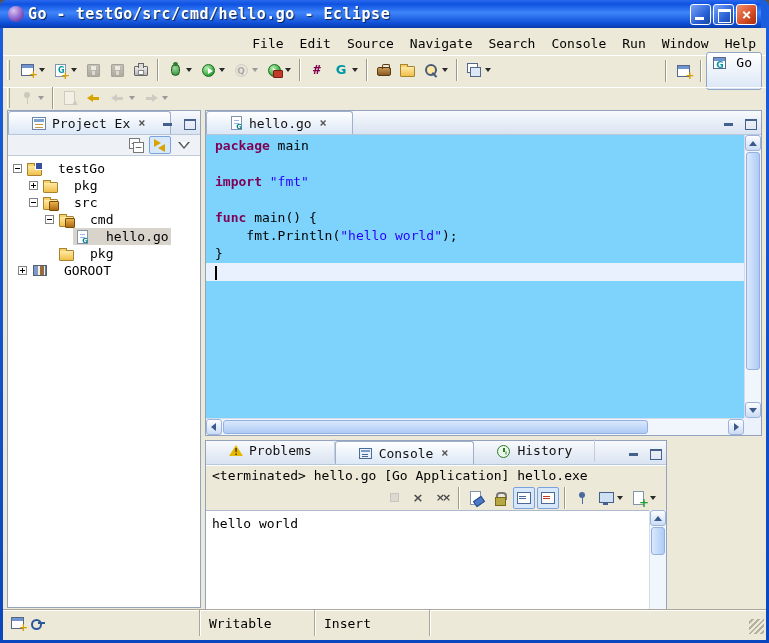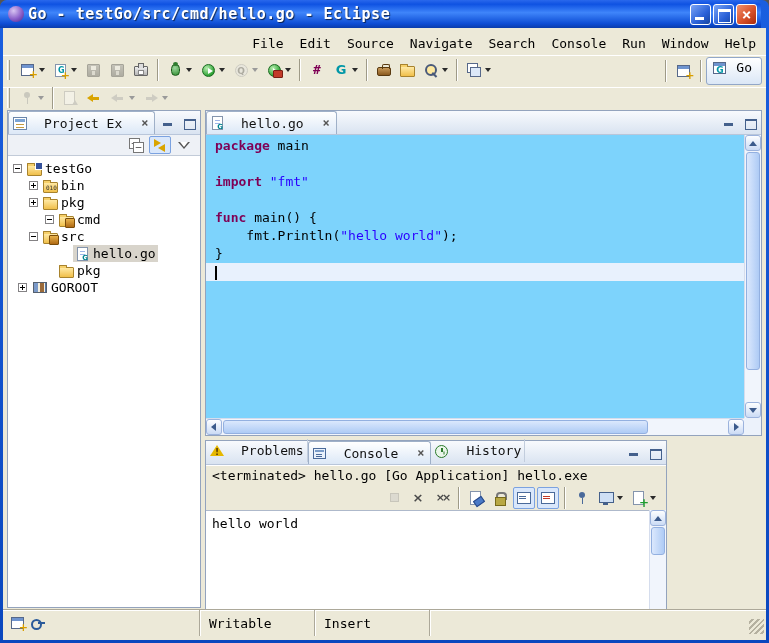--- a/index.html
+++ b/index.html
@@ -27,21 +27,21 @@
   .tb2{top:59px;height:21px;}
   .grip{width:3px;height:20px;border-left:1px solid #fff;border-right:1px solid #a39f8c;margin:0 5px 0 4px;flex:none;}
   .tbgroups{display:flex;align-items:center;}
   .tsep{width:2px;height:22px;border-left:1px solid #9e9a87;border-right:1px solid #fff;margin:0 4px;flex:none;}
   .tbtn{display:inline-flex;align-items:center;height:22px;padding:1px 2px;border:1px solid transparent;border-radius:2px;margin:0 1px;flex:none;}
   .tbtn.pressed{border-color:#7ba2e0;background:#d9e7fb;}
   .tbtn.disabled .ticon{opacity:.38;filter:grayscale(100%);}
   .ddarrow{width:0;height:0;border-left:3px solid transparent;border-right:3px solid transparent;border-top:4px solid #2a2a2a;margin-left:3px;}
   .tbtn.disabled .ddarrow{border-top-color:#9a9a9a;}
   .persp{position:absolute;right:4px;top:2px;display:flex;align-items:center;height:25px;}
-  .persp-current{display:inline-flex;align-items:center;gap:8px;border:1px solid #92a7c8;background:linear-gradient(#ffffff,#dbe7f6);border-radius:3px;padding:2px 9px 8px 4px;font-size:13px;}
+  .persp-current{display:inline-flex;align-items:center;gap:8px;border:1px solid #92a7c8;background:linear-gradient(#ffffff,#dbe7f6);border-radius:3px;padding:2px 9px 18px 4px;font-size:13px;}
   
   .ticon{display:inline-block;width:16px;height:16px;position:relative;flex:none;font-family:"DejaVu Sans",sans-serif;}
   
   .i-folder,.i-open-resource,.i-bin-folder,.i-source-folder,.i-package-folder,.i-project{width:15px;height:11px;margin-top:3px;background:linear-gradient(#ffe9a4,#f0bf4a);border:1px solid #a8832d;border-radius:1px;}
   .i-folder::before,.i-open-resource::before,.i-bin-folder::before,.i-source-folder::before,.i-package-folder::before,.i-project::before{content:"";position:absolute;top:-3px;left:-1px;width:6px;height:2px;background:#f6d06a;border:1px solid #a8832d;border-bottom:none;border-radius:1px 1px 0 0;}
   .i-project::after{content:"";position:absolute;right:-2px;top:-4px;width:6px;height:6px;background:#35519b;border:1px solid #fff;}
   .i-bin-folder::after{content:"010";position:absolute;left:2px;top:2px;font-size:6px;line-height:6px;color:#333;font-family:"DejaVu Sans Mono",monospace;}
   .i-source-folder::after,.i-package-folder::after{content:"";position:absolute;right:-2px;bottom:-2px;width:8px;height:8px;background:linear-gradient(#e8b24a,#b06a14);border:1px solid #7a4c0a;border-radius:1px;}
   .i-library{width:14px;height:11px;margin:2px 1px;background:linear-gradient(90deg,#7b9ac9 0 4px,#f5f0e0 4px 6px,#9a6a3a 6px 10px,#f5f0e0 10px 11px,#5577aa 11px 14px);border:1px solid #55606e;}
   .i-go-file{width:11px;height:14px;margin:1px 2px;background:#fff;border:1px solid #8494ac;}
@@ -123,38 +123,38 @@
   .i-console::after{content:"";position:absolute;left:2px;top:5px;width:6px;height:3px;background:repeating-linear-gradient(#4a6a9a 0 1px,transparent 1px 2px);}
   
   .i-trim2::before{content:"";position:absolute;left:1px;top:4px;width:7px;height:7px;border:2px solid #2a5a9a;border-radius:50%;}
   .i-trim2::after{content:"";position:absolute;left:8px;top:7px;width:7px;height:2px;background:#2a5a9a;}
   
   .pane{position:absolute;border:1px solid #93a3bd;background:#fff;}
   .explorer{left:4px;top:82px;width:194px;height:498px;}
   .editor{left:202px;top:82px;width:557px;height:326px;}
   .console{left:202px;top:412px;width:462px;height:191px;}
   .pane-header{position:absolute;left:0;top:0;right:0;height:24px;background:linear-gradient(#f8fafd,#d9e3f1);border-bottom:1px solid #b9c6da;display:flex;align-items:flex-end;}
-  .etab{display:inline-flex;align-items:center;gap:16px;padding:0 3px;height:23px;font-size:13px;color:#111;border-right:1px solid #c2cddd;}
+  .etab{display:inline-flex;align-items:center;gap:5px;padding:0 22px;height:23px;font-size:13px;color:#111;border-right:1px solid #c2cddd;}
   .etab.active{background:linear-gradient(#ffffff,#dce8f7);border:1px solid #9fb0c8;border-bottom:none;border-radius:3px 3px 0 0;}
   .tab-close{width:13px;height:13px;text-align:center;line-height:12px;}
   .tab-close::before{content:"×";font-size:12px;font-weight:bold;color:#555;}
   .pane-controls{position:absolute;right:2px;top:3px;display:flex;gap:2px;}
   .pbtn{width:19px;height:17px;position:relative;border:1px solid transparent;border-radius:2px;}
   .pbtn.vmin::after{content:"";position:absolute;left:4px;bottom:4px;width:9px;height:3px;background:#44608c;}
   .pbtn.vmax::after{content:"";position:absolute;left:4px;top:4px;width:10px;height:8px;border:1px solid #44608c;border-top:2px solid #44608c;}
   
   .explorer-toolbar{position:absolute;left:0;top:24px;right:0;height:21px;background:#eef1f6;border-bottom:1px solid #c2cbd8;display:flex;align-items:center;justify-content:flex-end;padding-right:4px;}
   .explorer-toolbar .tbtn{height:18px;}
   .tree{position:absolute;left:0;top:46px;right:0;bottom:0;background:#fff;overflow:hidden;padding-top:3px;font-size:13px;}
   .tree-row{display:flex;align-items:center;height:17px;white-space:nowrap;}
   .expand{width:9px;height:9px;border:1px solid #848284;background:#fff;position:relative;margin-right:3px;flex:none;}
   .expand::before{content:"";position:absolute;left:1px;right:1px;top:3px;height:1px;background:#000;}
   .expand.plus::after{content:"";position:absolute;top:1px;bottom:1px;left:3px;width:1px;background:#000;}
   .expand.none{visibility:hidden;}
-  .sel-wrap{display:inline-flex;align-items:center;gap:3px;padding:0 2px;height:17px;}
+  .sel-wrap{display:inline-flex;align-items:center;gap:16px;padding:0 2px;height:17px;}
   .tree-row.selected .sel-wrap{background:#d8d4cb;}
   
   .editor-content{position:absolute;left:0;top:24px;right:17px;bottom:17px;background:#7dd3fc;overflow:hidden;padding-top:2px;}
   .code-line{height:18px;white-space:pre;font-size:13px;line-height:18px;padding-left:9px;font-family:"DejaVu Sans Mono",monospace;}
   .code-line.current{background:#e8f1fd;}
   .tok-kw{color:#7f0055;font-weight:bold;}
   .tok-str{color:#2a00ff;}
   .tok-pl{color:#000;}
   .cursor{display:inline-block;width:2px;height:14px;background:#000;vertical-align:middle;}
   
@@ -345,43 +345,36 @@
           <div class="tree-row" style="padding-left: 5px;">
             <span class="expand minus"></span>
             <span class="sel-wrap">
               <span class="ticon i-project"></span>
               <span class="tree-label">testGo</span>
             </span>
           </div>
           <div class="tree-row" style="padding-left: 21px;">
             <span class="expand plus"></span>
             <span class="sel-wrap">
-              <span class="ticon i-bin-folder"></span>
-              <span class="tree-label">bin</span>
-            </span>
-          </div>
-          <div class="tree-row" style="padding-left: 21px;">
-            <span class="expand plus"></span>
-            <span class="sel-wrap">
               <span class="ticon i-folder"></span>
               <span class="tree-label">pkg</span>
             </span>
           </div>
+          <div class="tree-row" style="padding-left: 21px;">
+            <span class="expand minus"></span>
+            <span class="sel-wrap">
+              <span class="ticon i-source-folder"></span>
+              <span class="tree-label">src</span>
+            </span>
+          </div>
           <div class="tree-row" style="padding-left: 37px;">
             <span class="expand minus"></span>
             <span class="sel-wrap">
               <span class="ticon i-package-folder"></span>
               <span class="tree-label">cmd</span>
-            </span>
-          </div>
-          <div class="tree-row" style="padding-left: 21px;">
-            <span class="expand minus"></span>
-            <span class="sel-wrap">
-              <span class="ticon i-source-folder"></span>
-              <span class="tree-label">src</span>
             </span>
           </div>
           <div class="tree-row selected" style="padding-left: 53px;">
             <span class="expand none"></span>
             <span class="sel-wrap">
               <span class="ticon i-go-file"></span>
               <span class="tree-label">hello.go</span>
             </span>
           </div>
           <div class="tree-row" style="padding-left: 37px;">

